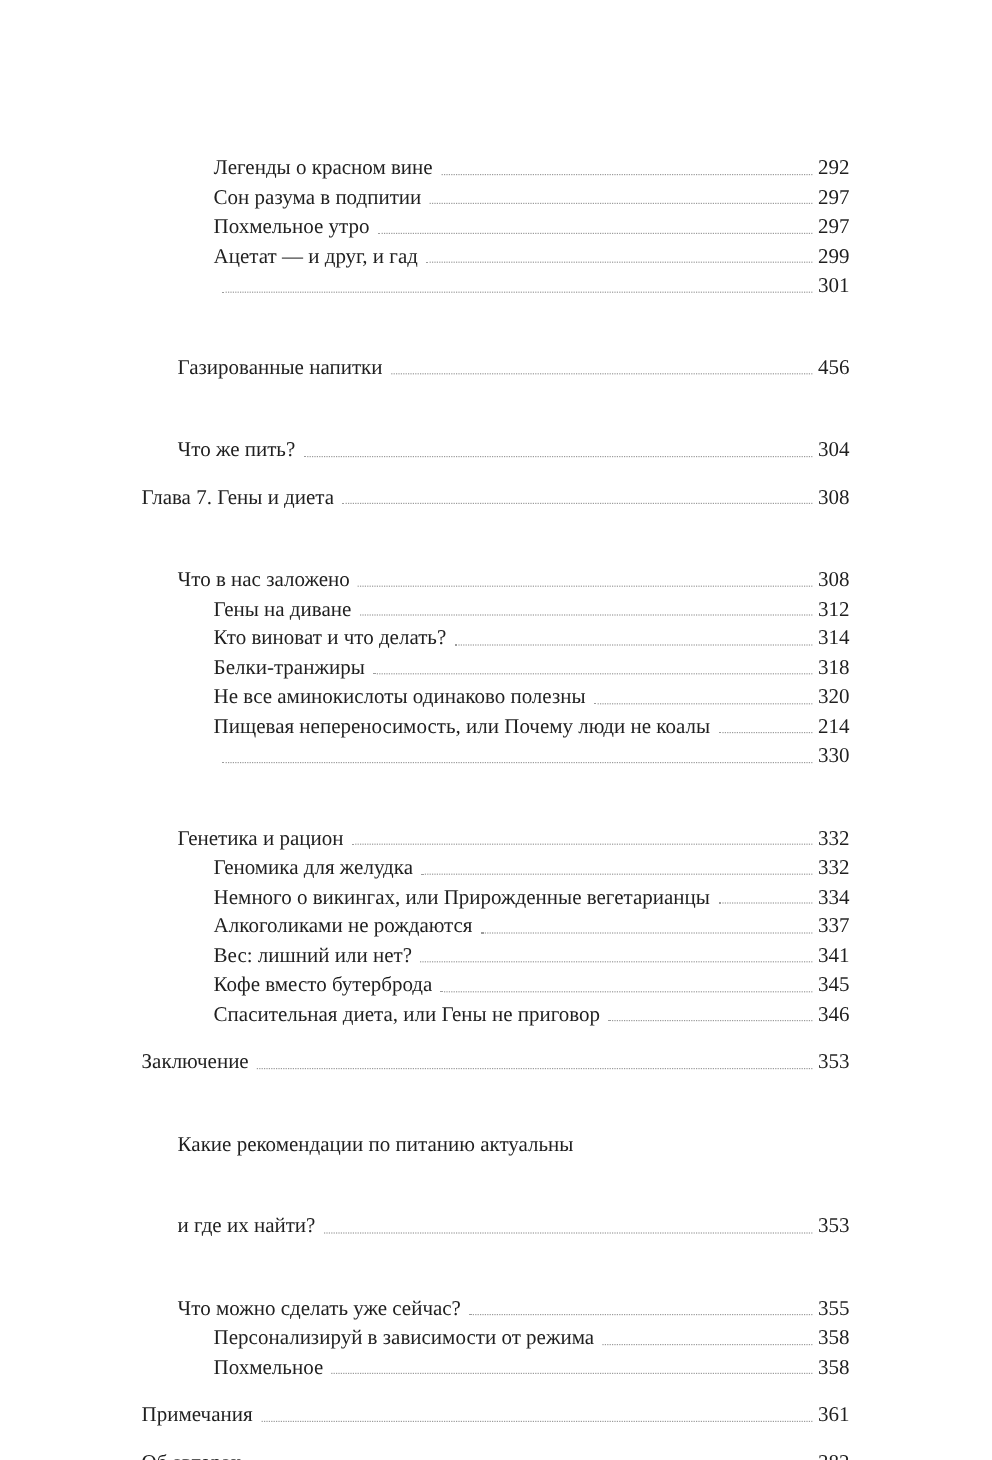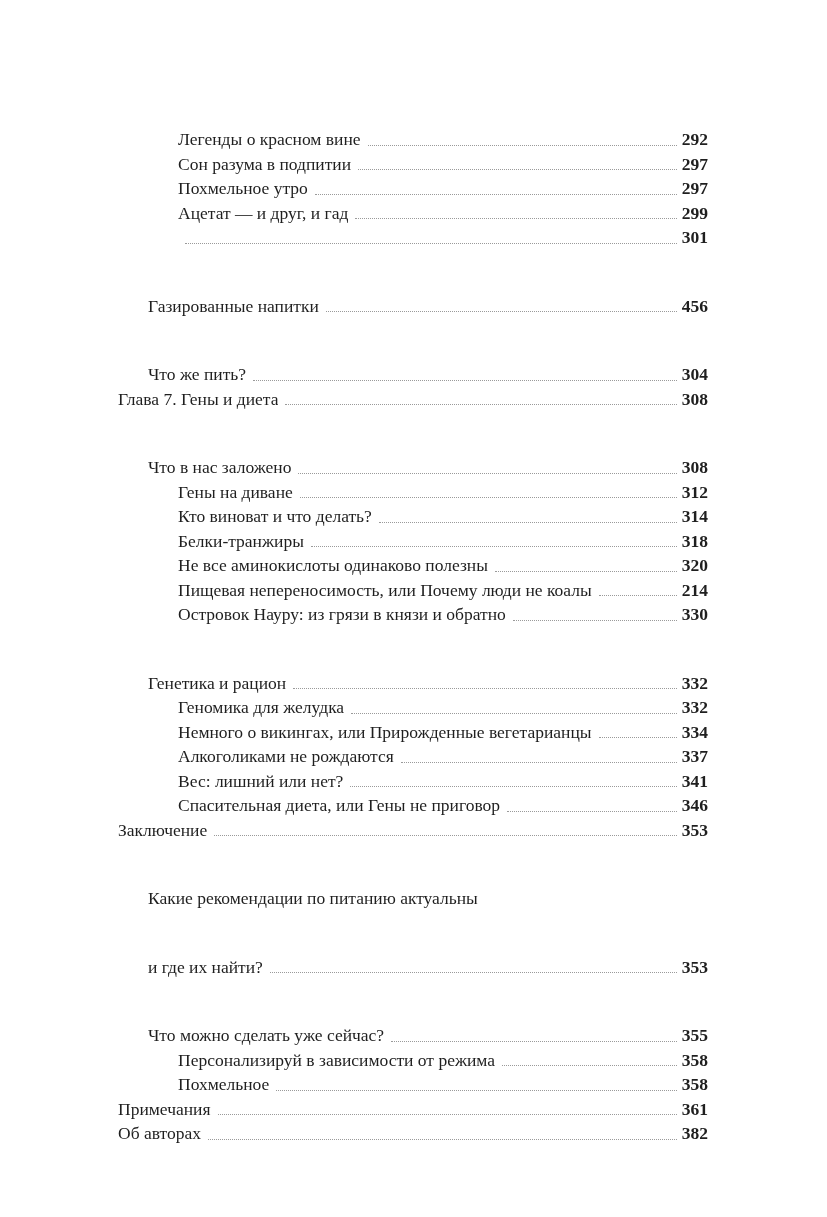--- a/index.html
+++ b/index.html
@@ -26,38 +26,37 @@
   }
   .toc-entry {
     display: flex;
     align-items: baseline;
     font-size: 17.5px;
     line-height: 24.5px;
     white-space: nowrap;
   }
   .toc-entry.level-1 { padding-left: 30px; margin-top: 44px; }
   .toc-entry.level-2 { padding-left: 60px; }
-  .toc-entry.gap { }
+  .toc-entry.gap { margin-top: 15px; }
   .entry-text {
     flex: 0 1 auto;
     overflow: hidden;
   }
   .leader {
     flex: 1 1 auto;
     min-width: 8px;
     margin: 0 5px 0 7px;
     border-bottom: 1px dotted #9a9a9a;
     align-self: flex-end;
     margin-bottom: 6px;
     height: 0;
   }
   .page-num {
     flex: 0 0 auto;
     text-align: center;
-    font-weight: bold;
   }
 </style>
 </head>
 <body>
 
 <div class="page">
   <div class="toc-list">
       <div class="toc-entry level-2">
     <span class="entry-text">Легенды о красном вине</span>
     <span class="leader"></span>
@@ -121,21 +120,20 @@
     <span class="entry-text">Не все аминокислоты одинаково полезны</span>
     <span class="leader"></span>
     <span class="page-num">320</span>
   </div>
       <div class="toc-entry level-2">
     <span class="entry-text">Пищевая непереносимость, или Почему люди не коалы</span>
     <span class="leader"></span>
     <span class="page-num">214</span>
   </div>
       <div class="toc-entry level-2">
-    <span class="entry-text">Островок Науру: из грязи в князи и обратно</span>
     <span class="leader"></span>
     <span class="page-num">330</span>
   </div>
       <div class="toc-entry level-1">
     <span class="entry-text">Генетика и рацион</span>
     <span class="leader"></span>
     <span class="page-num">332</span>
   </div>
       <div class="toc-entry level-2">
     <span class="entry-text">Геномика для желудка</span>
@@ -149,20 +147,25 @@
   </div>
       <div class="toc-entry level-2">
     <span class="entry-text">Алкоголиками не рождаются</span>
     <span class="leader"></span>
     <span class="page-num">337</span>
   </div>
       <div class="toc-entry level-2">
     <span class="entry-text">Вес: лишний или нет?</span>
     <span class="leader"></span>
     <span class="page-num">341</span>
+  </div>
+      <div class="toc-entry level-2">
+    <span class="entry-text">Кофе вместо бутерброда</span>
+    <span class="leader"></span>
+    <span class="page-num">345</span>
   </div>
       <div class="toc-entry level-2">
     <span class="entry-text">Спасительная диета, или Гены не приговор</span>
     <span class="leader"></span>
     <span class="page-num">346</span>
   </div>
       <div class="toc-entry level-0 gap">
     <span class="entry-text">Заключение</span>
     <span class="leader"></span>
     <span class="page-num">353</span>

